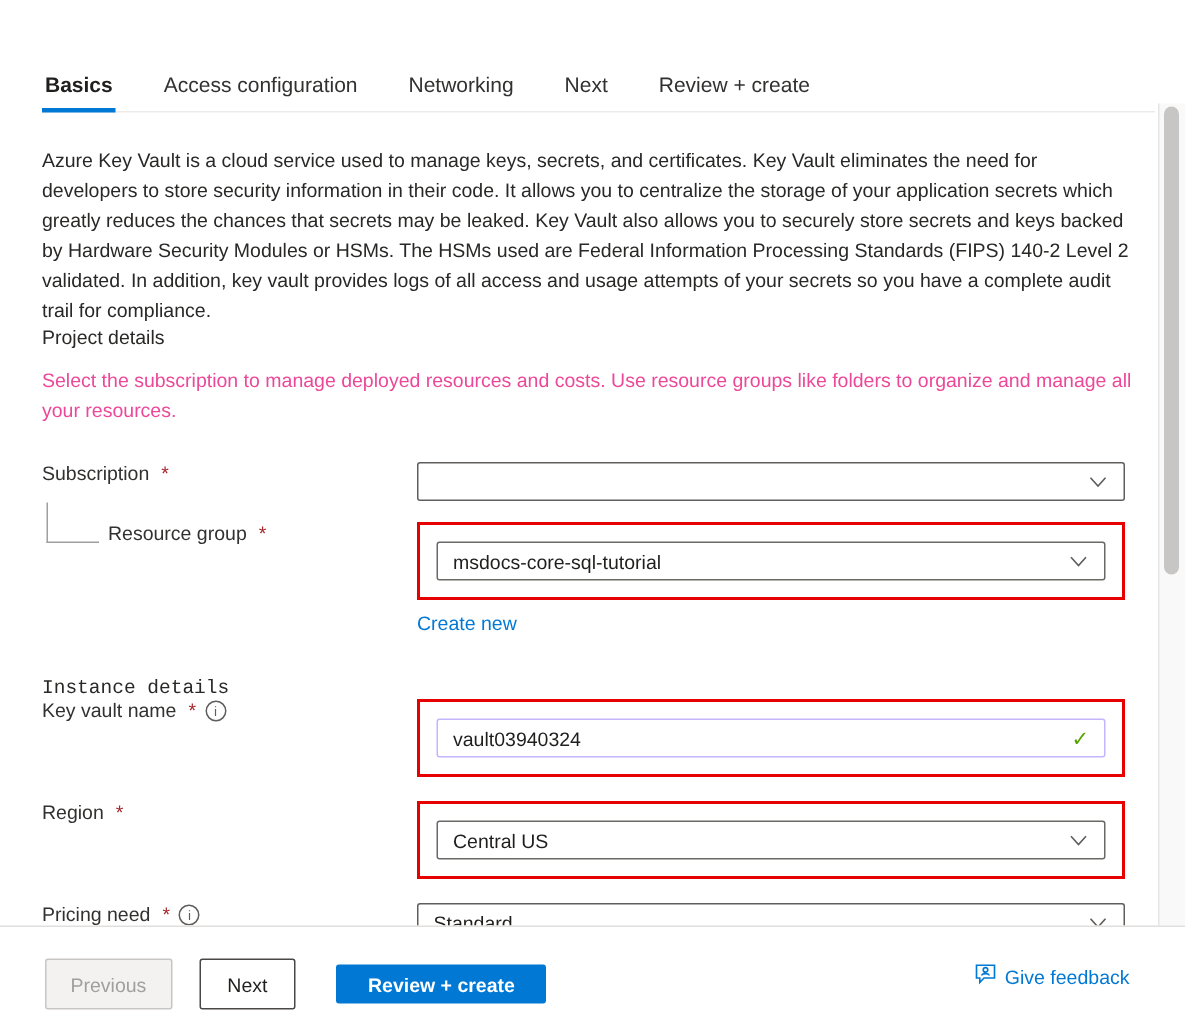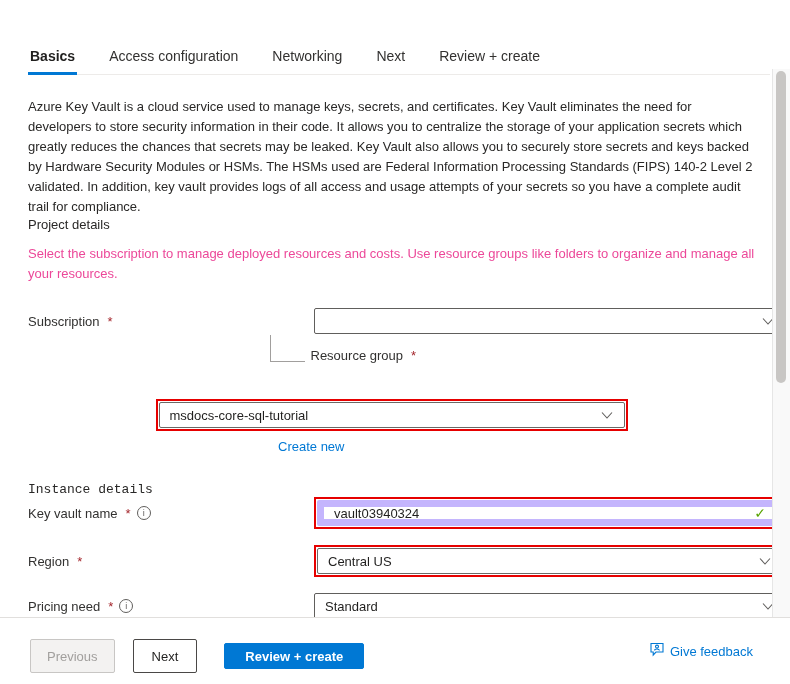--- a/index.html
+++ b/index.html
@@ -16,39 +16,39 @@
   .tab.active { font-weight:bold; color:#201f1e; }
   .tab.active::after { content:""; position:absolute; left:0; right:0; bottom:-1px; height:3px; background:#0078d4; }
 
   .intro { margin-top:22px; line-height:20px; color:#292827; }
   .section-heading { color:#292827; }
   .h-project { }
   .h-instance { margin-top:28px;font-family:Liberation Mono, monospace; }
   .desc { margin-top:12px; line-height:20px; color:#ec4899; }
 
   
-  .form-row { display:flex; align-items:center;gap:36px; }
+  .form-row { display:flex; align-items:flex-start; }
   .row-subscription { margin-top:24px; }
-  .row-resource { margin-top:14px;flex-direction:column; }
+  .row-resource { margin-top:14px; }
   .row-keyvault { margin-top:0; }
   .row-region { margin-top:16px; }
   .row-pricing { margin-top:16px; }
   .label-cell { width:250px; flex-shrink:0; display:flex; align-items:center; gap:6px; position:relative; }
   .required { color:#a4262c; margin-left:2px; }
   .control-cell { width:472px; flex-shrink:0; }
 
   .dropdown { height:26px; border:1px solid #605e5c; border-radius:2px; background:#fff;
               display:flex; align-items:center; justify-content:space-between;
               padding:0 10px; cursor:pointer; }
   .dropdown .value { color:#201f1e; }
 
-  .red-box { border:2px solid #e60000; padding:1px; background:#fff; }
+  .red-box { border:2px solid #e60000; padding:11px; background:#fff; }
   .red-box .dropdown { border-color:#6b6966; }
 
-  .input-outer { height:26px; border:7px solid #c4b5fd; border-radius:2px; background:#fff;
+  .input-outer { height:26px; border:1px solid #c4b5fd; border-radius:2px; background:#fff;
                  display:flex; align-items:center; padding:0 10px; }
   .input-outer input { flex:1; border:none; outline:none; font:inherit; color:#201f1e; background:transparent; }
   .check { color:#57a300; font-size:14px; line-height:1; }
 
   .indent-label { margin-left:44px; }
   .connector { position:absolute; left:3px; top:-13px; width:35px; height:27px;
                border-left:1px solid #a19f9d; border-bottom:1px solid #a19f9d; }
 
   .link { color:#0078d4; cursor:pointer; text-decoration:none; }
   .create-new { margin-top:8px; margin-left:250px; display:inline-block; }

